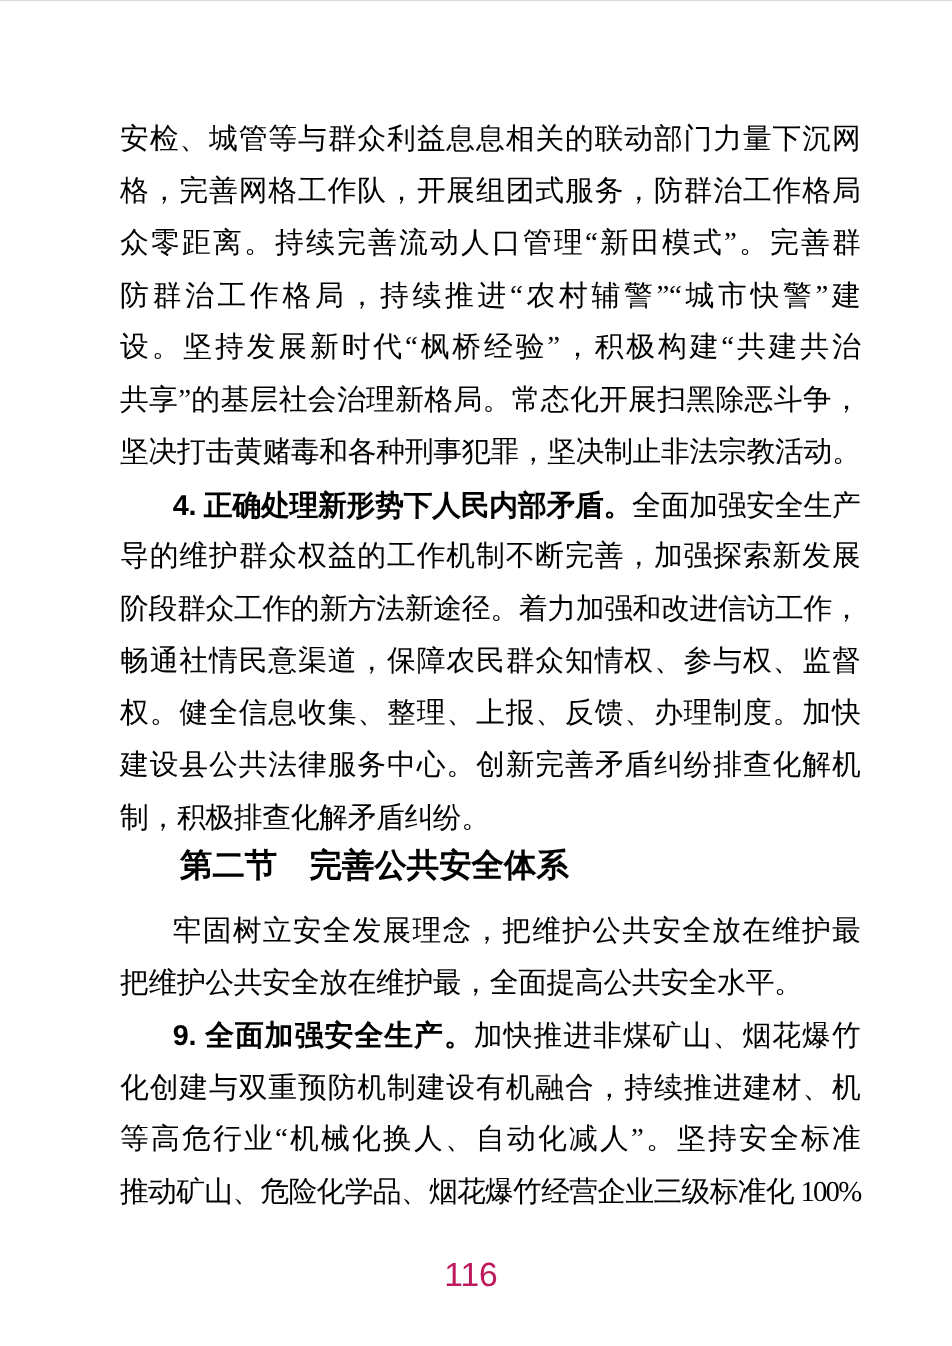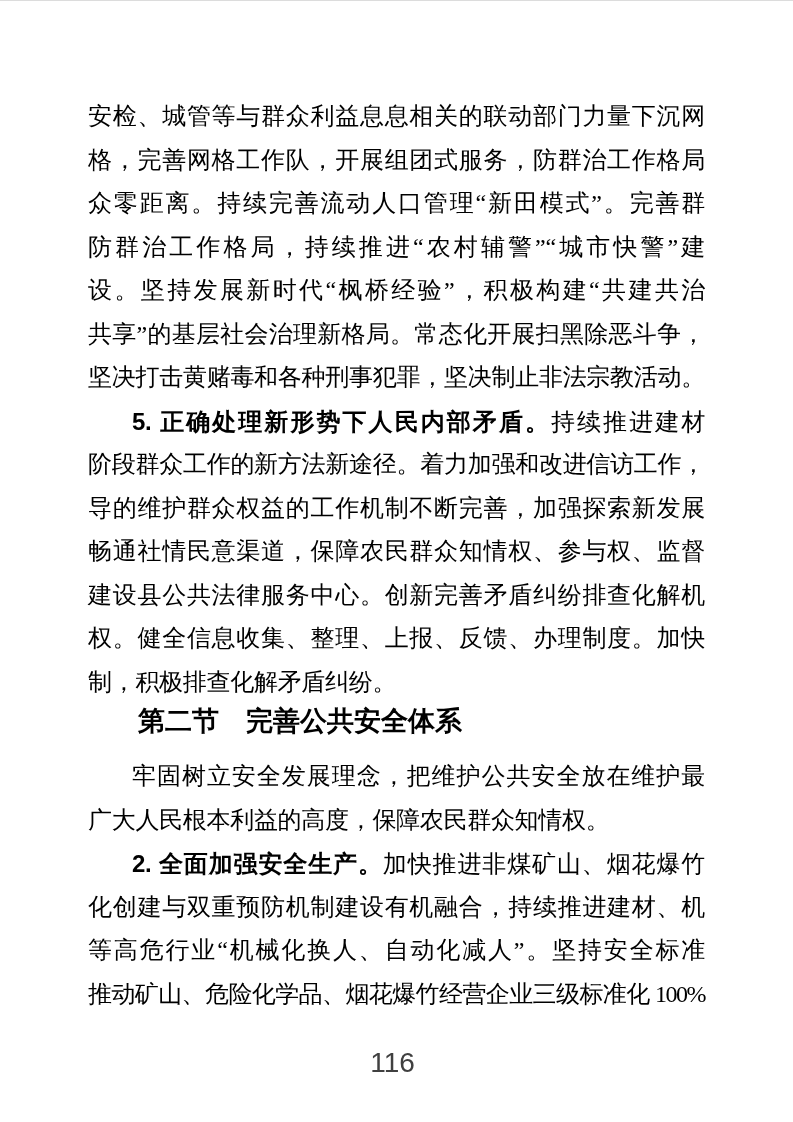--- a/index.html
+++ b/index.html
@@ -13,21 +13,21 @@
     overflow: hidden;
   }
   .scan-edge {
     position: absolute;
     top: 0; left: 0;
     width: 793px; height: 1px;
     background: #dcdcdc;
   }
   .text-column {
     position: absolute;
-    left: 88px;
+    left: 100px;
     top: 95px;
     width: 617px;
   }
   .line {
     height: 43.5px;
     line-height: 43.5px;
     font-size: 24px;
     letter-spacing: -0.3px;
     text-align: justify;
     text-align-last: justify;
@@ -58,57 +58,57 @@
   }
   .section-heading .section-title { margin-left: 27px; margin-top: 28px; }
   .page-number {
     position: absolute;
     top: 1047px;
     left: 0;
     width: 785px;
     text-align: center;
     font-size: 28px;
     font-family: "Liberation Sans", "DejaVu Sans", sans-serif;
-    color: #404040;
+    color: #be185d;
   }
 </style>
 </head>
 <body>
 
 <div class="scan-edge"></div>
 
 <div class="text-column">
 
   <div class="line">安检、城管等与群众利益息息相关的联动部门力量下沉网</div>
   <div class="line">格，完善网格工作队，开展组团式服务，防群治工作格局</div>
   <div class="line">众零距离。持续完善流动人口管理“新田模式”。完善群</div>
   <div class="line">防群治工作格局，持续推进“农村辅警”“城市快警”建</div>
   <div class="line">设。坚持发展新时代“枫桥经验”，积极构建“共建共治</div>
   <div class="line">共享”的基层社会治理新格局。常态化开展扫黑除恶斗争，</div>
   <div class="line">坚决打击黄赌毒和各种刑事犯罪，坚决制止非法宗教活动。</div>
 
   <div class="line indent">
-    <span class="lead-bold">5. 正确处理新形势下人民内部矛盾。</span><span>持续推进建材</span>
+    <span class="lead-bold">4. 正确处理新形势下人民内部矛盾。</span><span>全面加强安全生产</span>
   </div>
+  <div class="line">导的维护群众权益的工作机制不断完善，加强探索新发展</div>
   <div class="line">阶段群众工作的新方法新途径。着力加强和改进信访工作，</div>
-  <div class="line">导的维护群众权益的工作机制不断完善，加强探索新发展</div>
   <div class="line">畅通社情民意渠道，保障农民群众知情权、参与权、监督</div>
+  <div class="line">权。健全信息收集、整理、上报、反馈、办理制度。加快</div>
   <div class="line">建设县公共法律服务中心。创新完善矛盾纠纷排查化解机</div>
-  <div class="line">权。健全信息收集、整理、上报、反馈、办理制度。加快</div>
   <div class="line short">制，积极排查化解矛盾纠纷。</div>
 
   <div class="section-heading">
     <span class="section-number">第二节</span><span class="section-title">完善公共安全体系</span>
   </div>
 
   <div class="line indent">牢固树立安全发展理念，把维护公共安全放在维护最</div>
-  <div class="line short">广大人民根本利益的高度，保障农民群众知情权。</div>
+  <div class="line short">把维护公共安全放在维护最，全面提高公共安全水平。</div>
 
   <div class="line indent">
-    <span class="lead-bold">2. 全面加强安全生产。</span><span>加快推进非煤矿山、烟花爆竹</span>
+    <span class="lead-bold">9. 全面加强安全生产。</span><span>加快推进非煤矿山、烟花爆竹</span>
   </div>
   <div class="line">化创建与双重预防机制建设有机融合，持续推进建材、机</div>
   <div class="line">等高危行业“机械化换人、自动化减人”。坚持安全标准</div>
   <div class="line tight">推动矿山、危险化学品、烟花爆竹经营企业三级标准化 100%</div>
 
 </div>
 
 <div class="page-number">116</div>
 
 </body></html>

